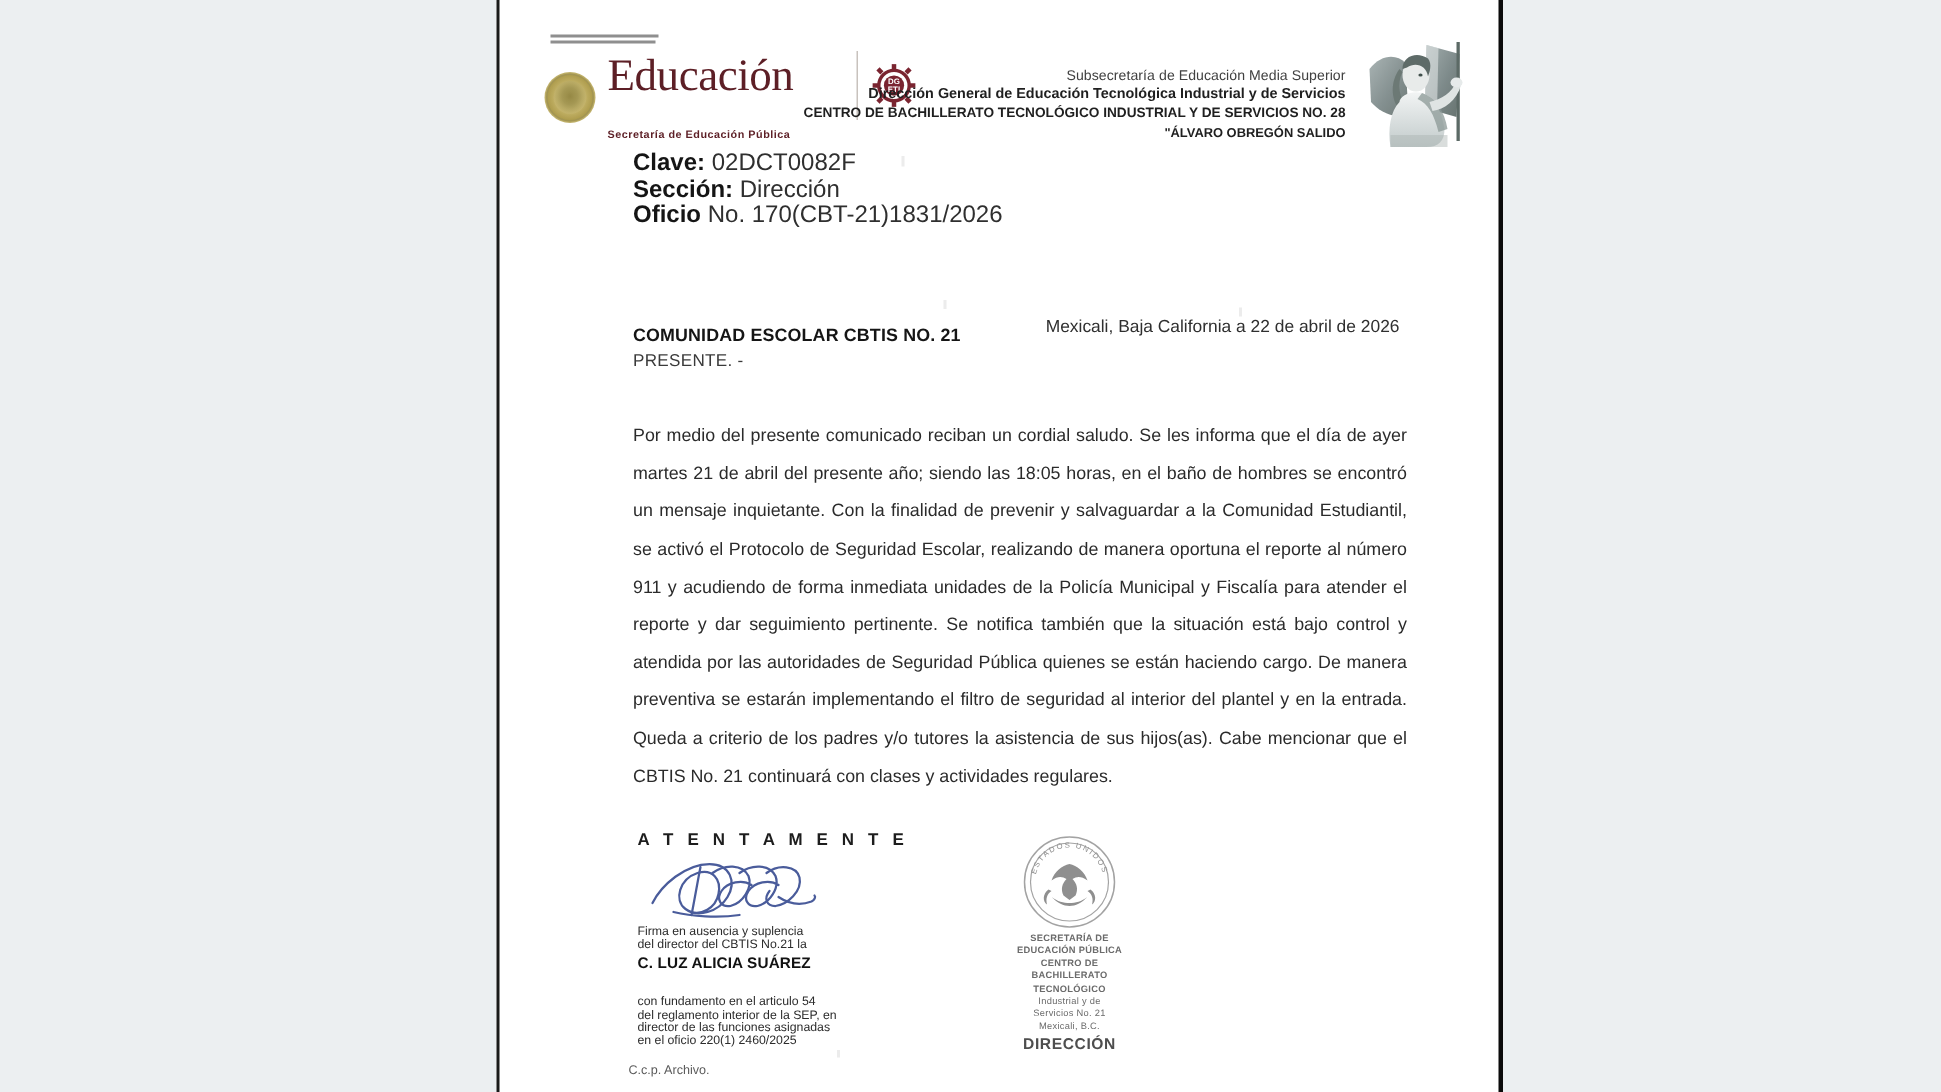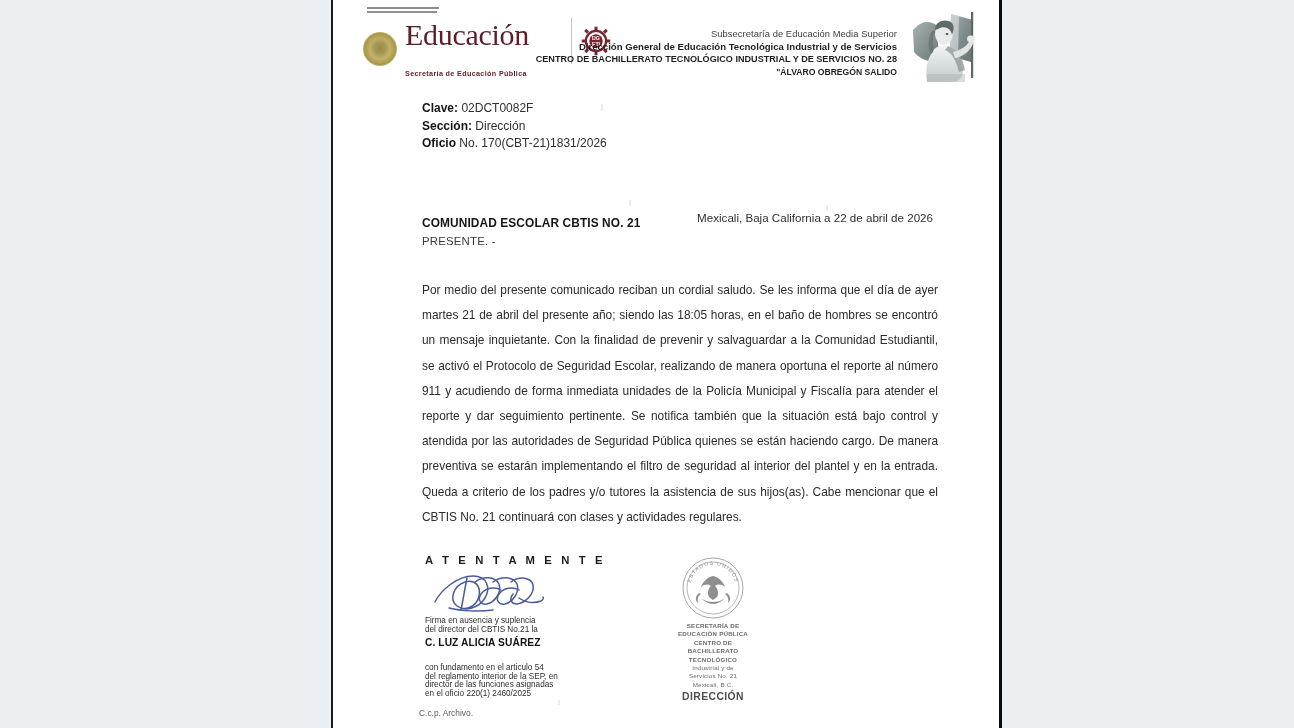--- a/index.html
+++ b/index.html
@@ -31,21 +31,21 @@
   }
   .paper-inner {
     position: relative;
     width: 100%;
     height: 100%;
   }
 
   
   .header {
     position: absolute;
-    left: 0; top: 0;
+    left: 0; top: 16px;
     width: 100%;
     height: 92px;
   }
   .sep-logo {
     position: absolute;
     left: 30px;
     top: 20px;
     display: flex;
     align-items: center;
     gap: 8px;
@@ -162,21 +162,21 @@
     top: 8px;
     width: 78px;
     height: 80px;
   }
 
   
   .meta {
     position: absolute;
     left: 89px;
     top: 100px;
-    font-size: 12px;
+    font-size: 16px;
     color: #2f2f2f;
     line-height: 17.5px;
   }
   .meta b { color: #151515; }
 
   .place-date {
     position: absolute;
     right: 66px;
     top: 171px;
     font-size: 11.6px;

